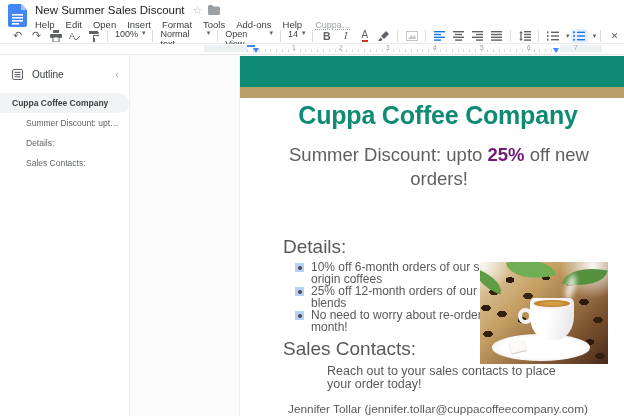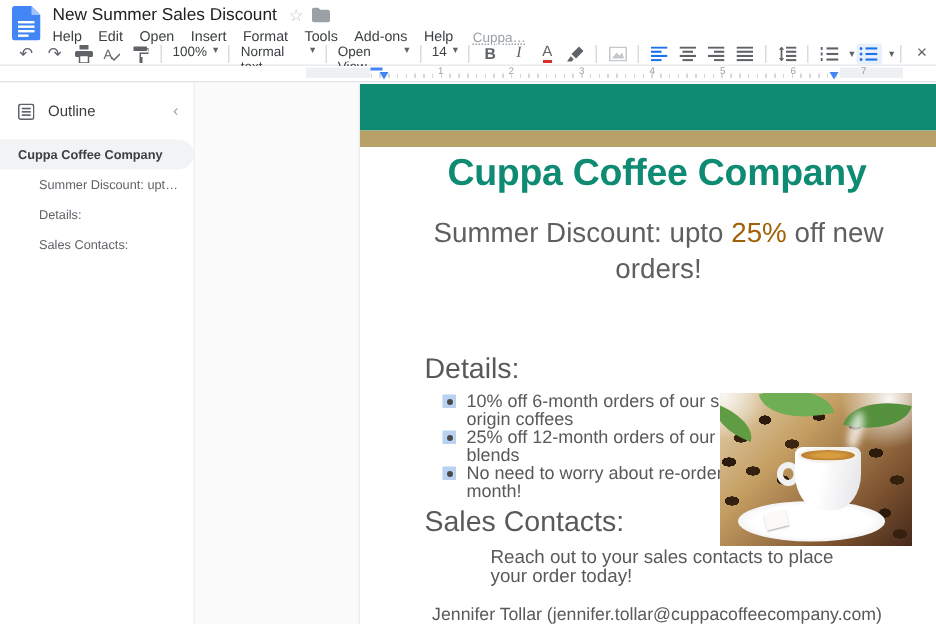--- a/index.html
+++ b/index.html
@@ -52,21 +52,21 @@
   .outline-item.active { background:#f1f3f4; border-radius:0 10px 10px 0; color:#3c4043; font-weight:bold; }
 
   .canvas { position:relative; flex:1; }
   .page { position:absolute; left:73px; top:1px; width:398px; height:360px; background:#fff;
      border-left:1px solid #ececec; border-right:1px solid #ececec; }
   .band-teal { position:absolute; left:0; top:0; width:100%; height:31px; background:#0e8b72; }
   .band-gold { position:absolute; left:0; top:31px; width:100%; height:11px; background:#b7a169; }
 
   .doc-title-h1 { position:absolute; top:45px; width:100%; text-align:center; font-size:25px; font-weight:bold; color:#0e8b72; letter-spacing:-0.2px; }
   .doc-subtitle { position:absolute; top:87px; left:29px; width:340px; text-align:center; font-size:18.5px; line-height:24px; color:#5f5f5f; }
-  .doc-subtitle b { color:#a16207; font-weight:normal; }
+  .doc-subtitle b { color:#701a75; font-weight:bold; }
   .h2 { position:absolute; left:43px; font-size:19px; color:#595959; }
   .details-h { top:180px; }
   .sales-h { top:282px; }
   .bullets { position:absolute; left:55px; top:206px; width:242px; list-style:none; }
   .bullets li { display:flex; font-size:12px; line-height:11.5px; color:#595959; margin-bottom:1px; }
   .bullet-mark { flex:0 0 auto; width:9px; height:9px; background:#b9d2f2; margin:1px 7px 0 0; position:relative; }
   .bullet-mark::after { content:""; position:absolute; left:2.5px; top:2.5px; width:4px; height:4px; border-radius:50%; background:#4a4a4a; }
   .sales-para { position:absolute; left:43px; top:309px; width:232px; font-size:12.5px; line-height:12.5px; color:#595959;margin-left:44px; }
   .contact-line { position:absolute; top:346px; width:100%; text-align:center; font-size:11.8px; color:#595959; }
 

